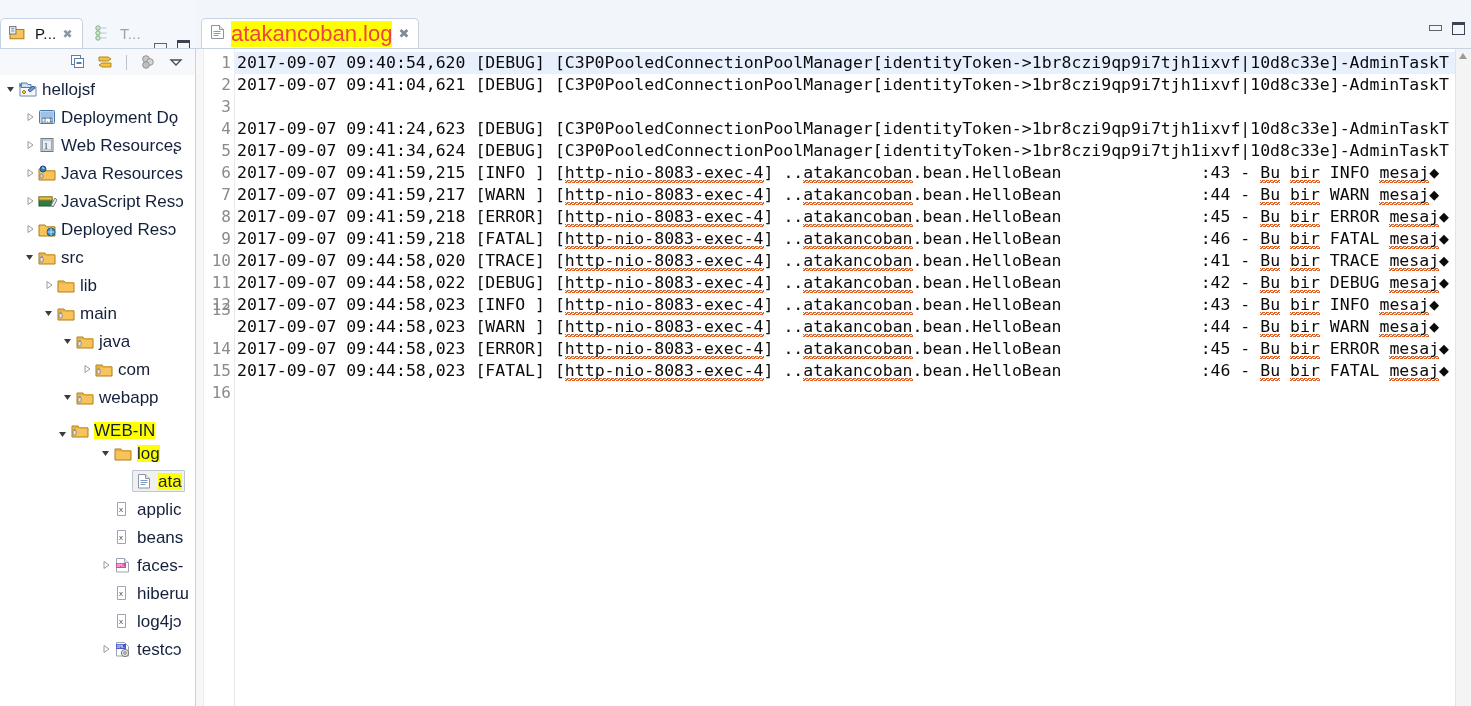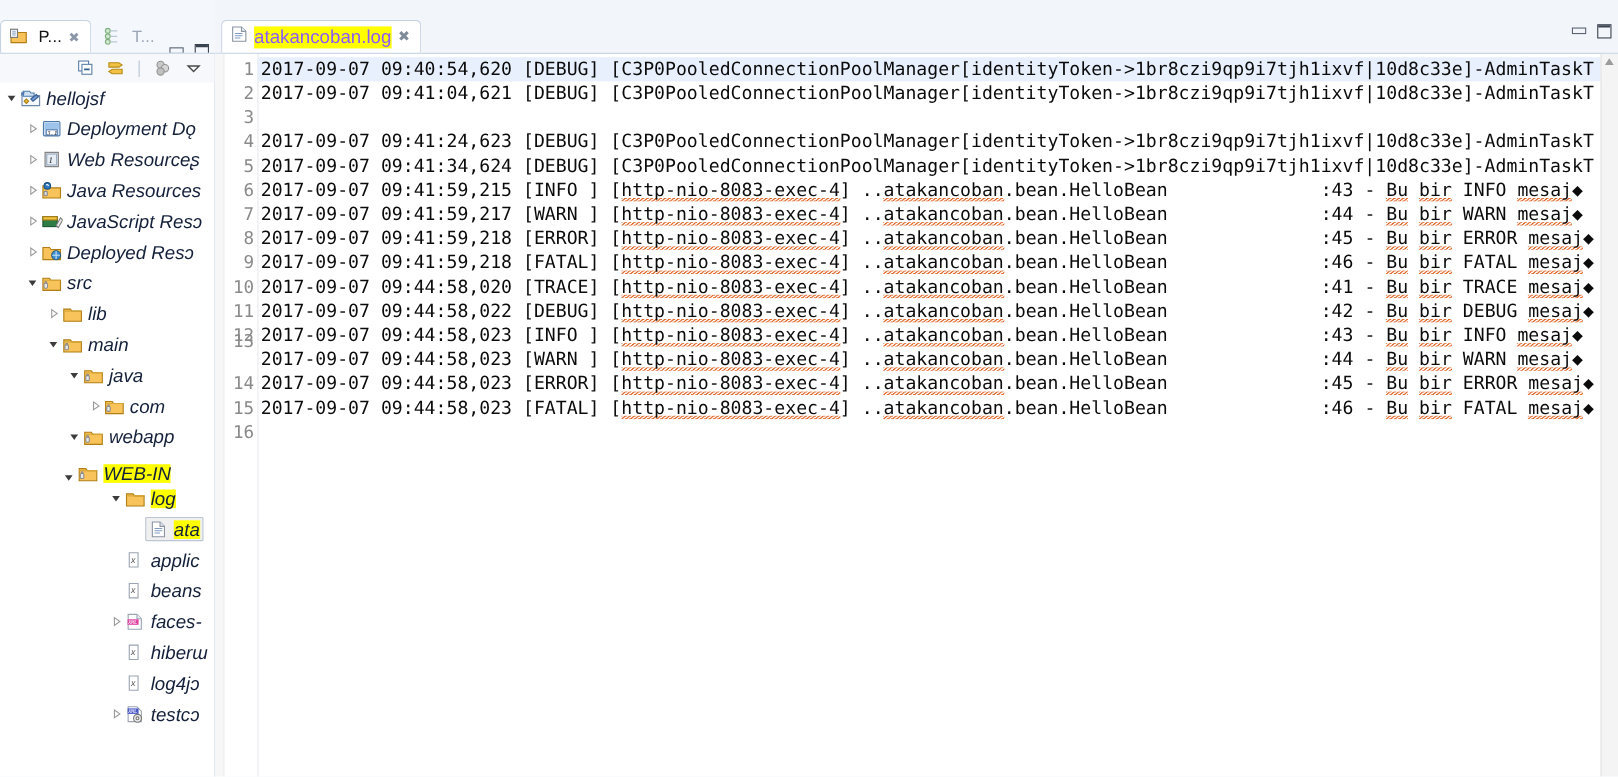--- a/index.html
+++ b/index.html
@@ -74,21 +74,20 @@
     box-shadow: inset 0 2px 0 0 #3a4350;
   }
 
   #left-body {
     position: absolute;
     left: 0; top: 48px;
     width: 195px; bottom: 0;
     background: #ffffff;
     border-top: 1px solid #c6d3e2;
     border-right: 1px solid #c6d3e2;
-    font-style: italic;
   }
   #left-toolbar {
     height: 26px;
     display: flex; align-items: center; justify-content: flex-end;
     gap: 10px; padding-right: 10px;
     background: #f6f8fb;
   }
   .tb-ico { width: 18px; height: 18px; display:block; }
   .tb-sep {
     width: 1px; height: 15px; background: #b9c4d2; margin: 0 2px;
@@ -150,21 +149,21 @@
     padding: 0 9px 0 8px;
     background: #ffffff;
     border-top: 1px solid #c6d3e2;
     border-left: 1px solid #c6d3e2;
     border-right: 1px solid #c6d3e2;
     border-top-left-radius: 5px;
     border-top-right-radius: 5px;
     box-sizing: border-box;
   }
   #ed-tab .name {
-    font-size: 17px; color: #8b5cf6; background: #ffff00;
+    font-size: 22px; color: #ef4444; background: #ffff00;
   }
   #ed-tab .close {
     font-size: 13px; color: #7f8b9a;
     font-family: "DejaVu Sans", sans-serif;
   }
   .ed-win-btns {
     position: absolute;
     right: 6px; top: 4px;
     display: flex; gap: 10px; align-items: center;
   }

